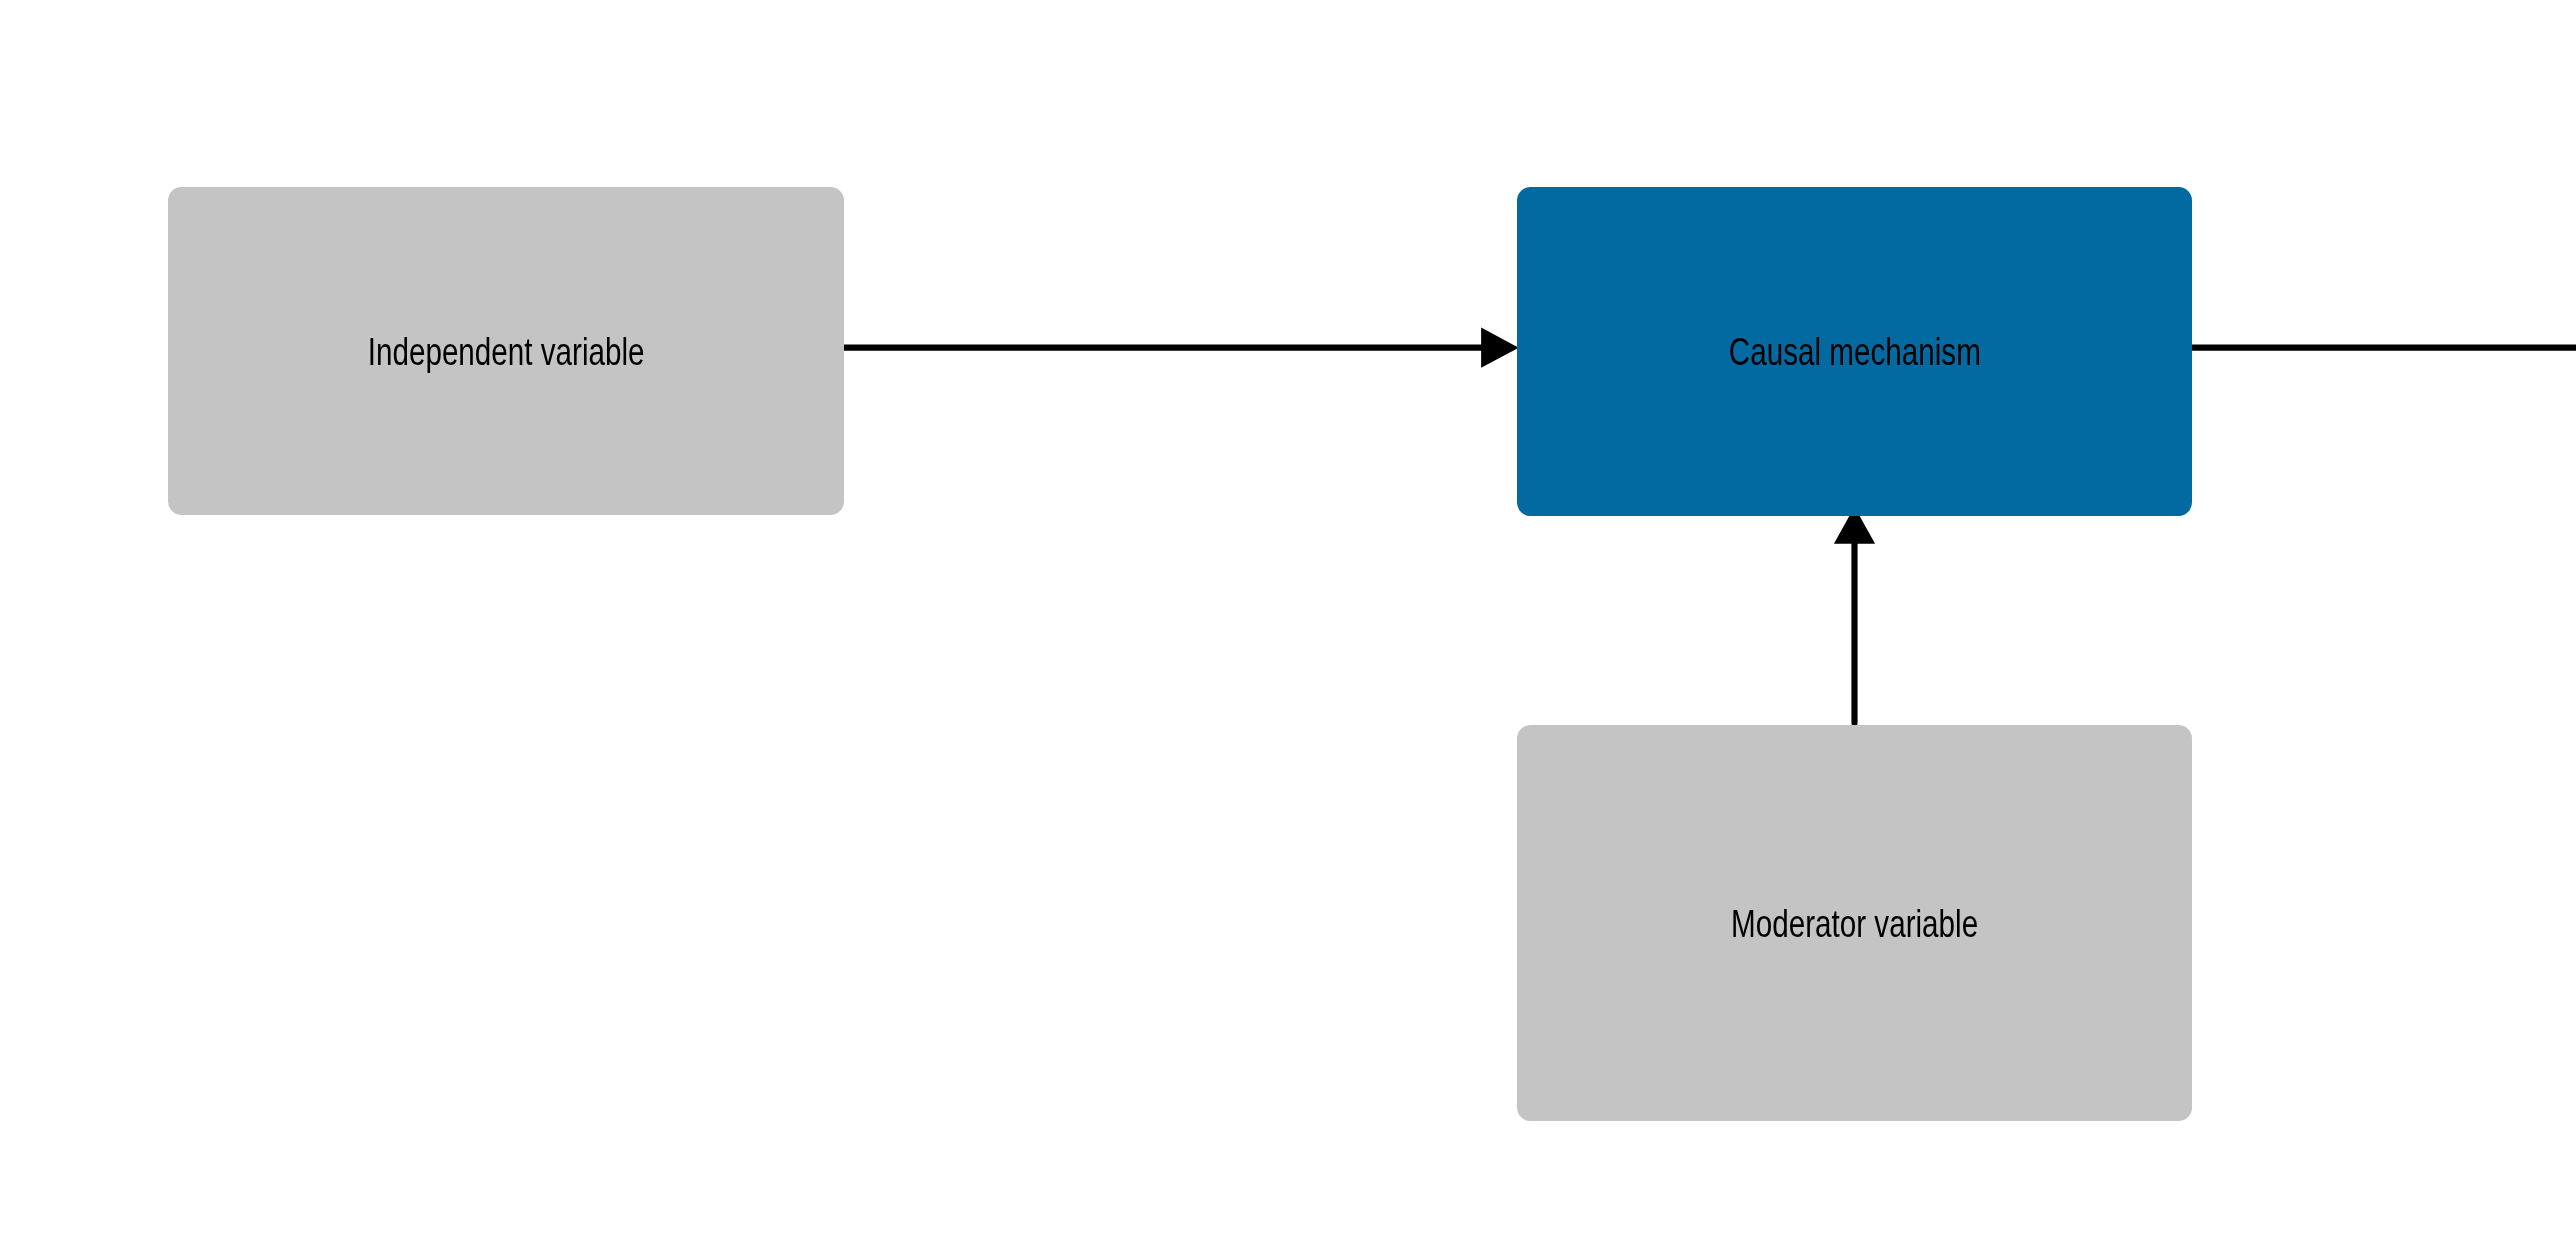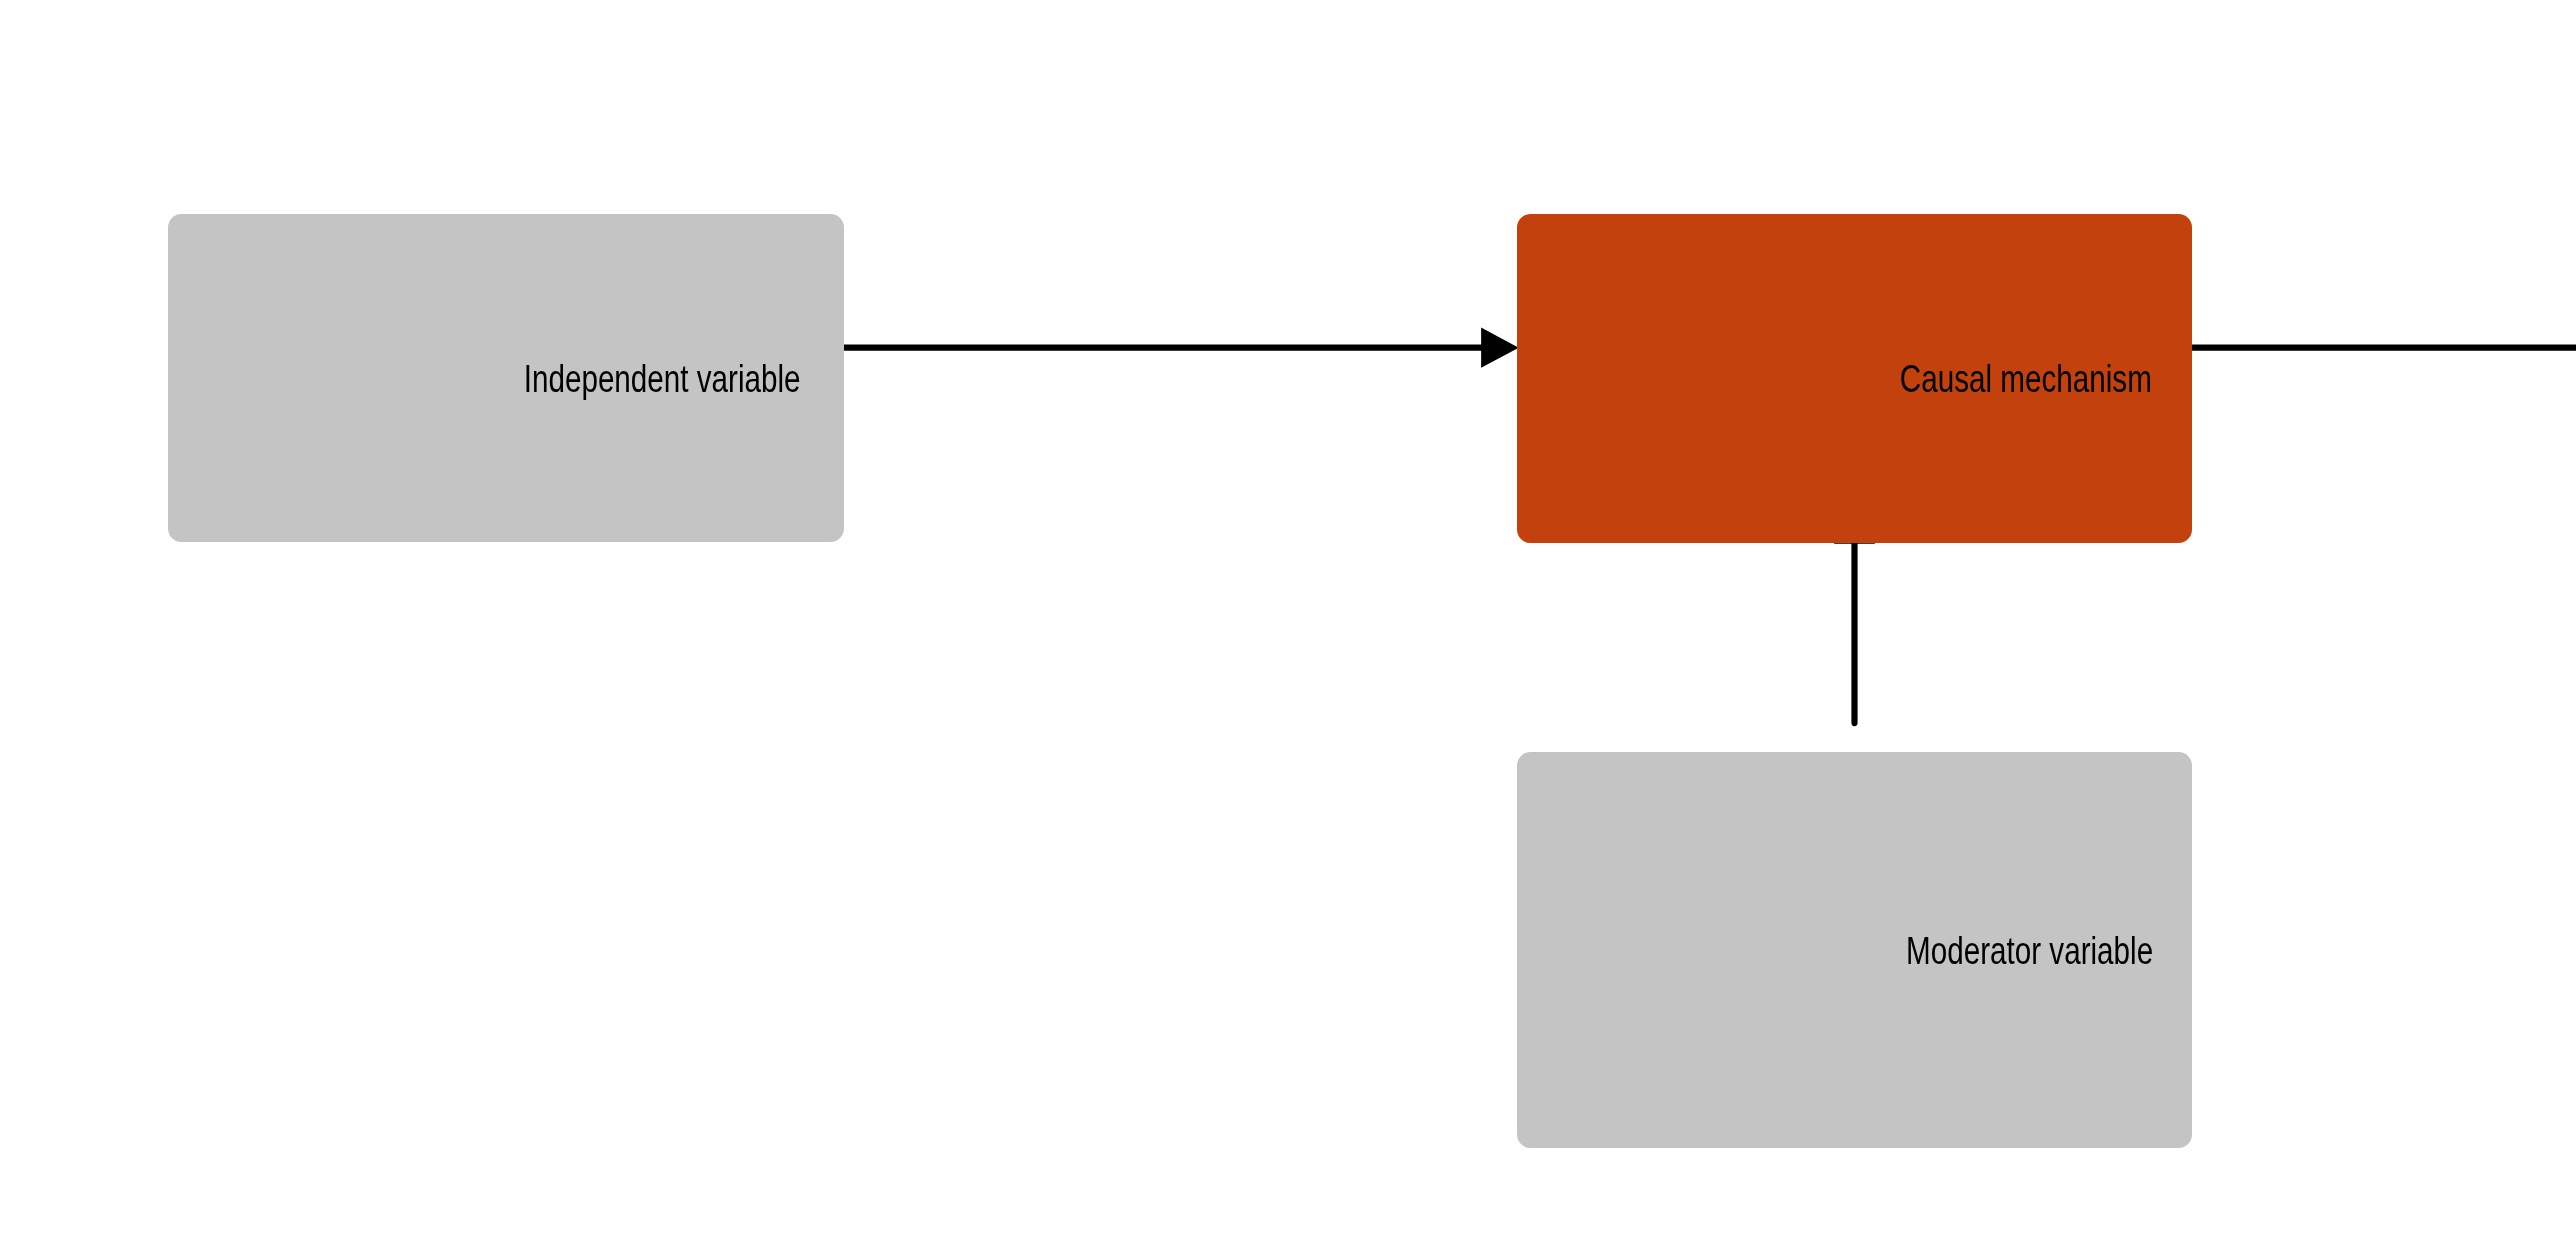--- a/index.html
+++ b/index.html
@@ -23,22 +23,21 @@
     width: 3709px;
     height: 1236px;
     pointer-events: none;
   }
   .node {
     position: absolute;
     box-sizing: border-box;
     border-radius: 13.4px;
     display: flex;
     align-items: center;
-    justify-content: flex-end;
-    margin-top: 27px;
+    justify-content: center;
   }
   .node-label {
     font-size: 39px;
     line-height: 1;
     color: #000000;
     font-weight: 400;
     font-stretch: condensed;
     letter-spacing: 0px;
     white-space: nowrap;
     text-align: center;
@@ -80,21 +79,21 @@
     <g>
       <line x1="3600" y1="1404" x2="3600" y2="1056" stroke="#000000" stroke-width="12" stroke-linecap="round"></line>
       <polygon points="3560,1056 3600,984 3640,1056" fill="#000000"></polygon>
     </g>
   </svg>
 
   <div class="node" id="node-independent" style="background-color: rgb(196, 196, 196);">
     <span class="node-label" style="color: rgb(0, 0, 0);">Independent variable</span>
   </div>
 
-  <div class="node" id="node-causal" style="background-color: #c2410c;">
+  <div class="node" id="node-causal" style="background-color: #0369a1;">
     <span class="node-label" style="color: rgb(0, 0, 0);">Causal mechanism</span>
   </div>
 
   <div class="node" id="node-moderator" style="background-color: rgb(196, 196, 196);">
     <span class="node-label" style="color: rgb(0, 0, 0);">Moderator variable</span>
   </div>
 
 </div>
 
 

